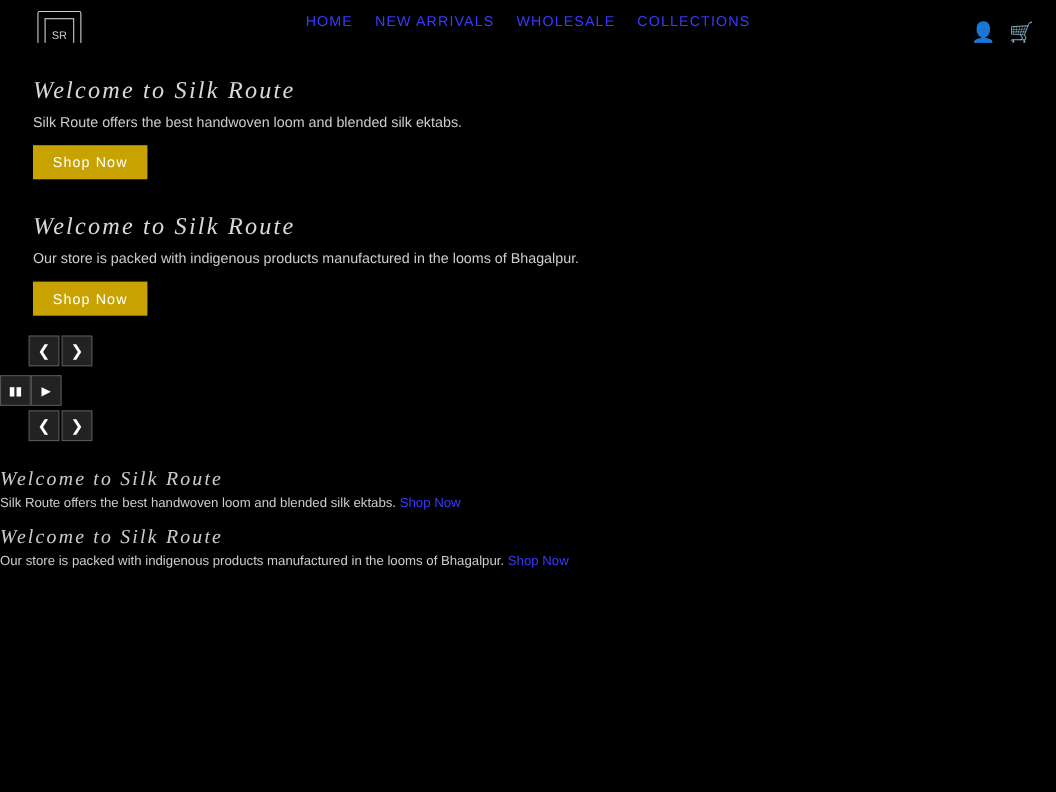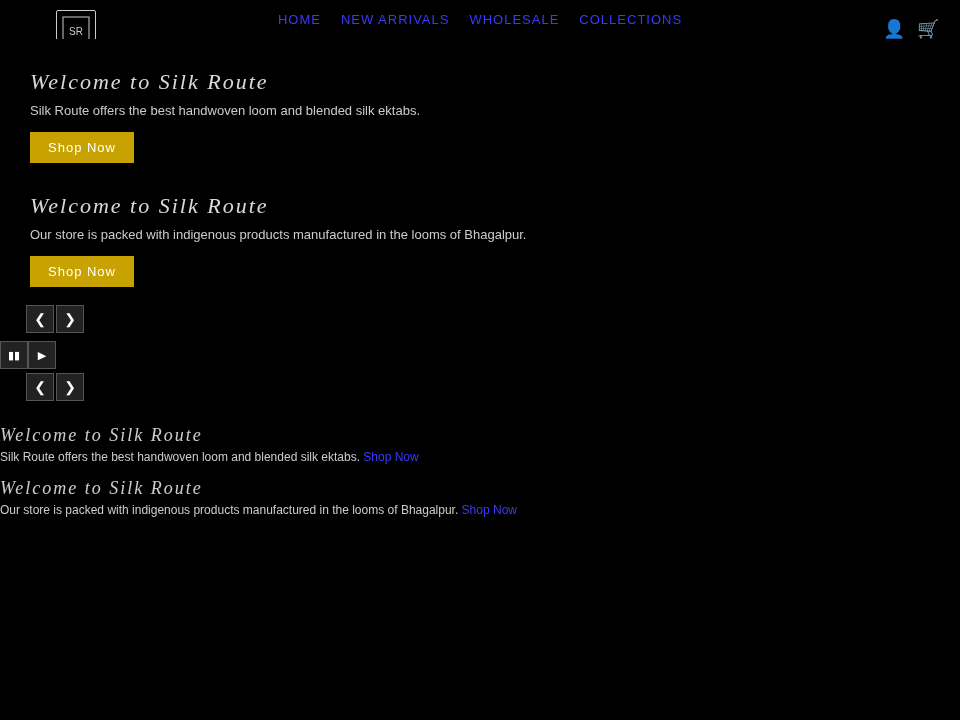--- a/index.html
+++ b/index.html
@@ -19,21 +19,21 @@
       display: flex;
       align-items: center;
       justify-content: center;
       padding: 12px 20px;
       position: relative;
       flex-direction: column;
     }
 
     .logo-area {
       position: absolute;
-      left: 32px;
+      left: 10px;
       top: 10px;
       display: flex;
       flex-direction: column;
       align-items: center;
     }
 
     .logo-icon {
       width: 40px;
       height: 40px;
       border: 1px solid #ccc;

